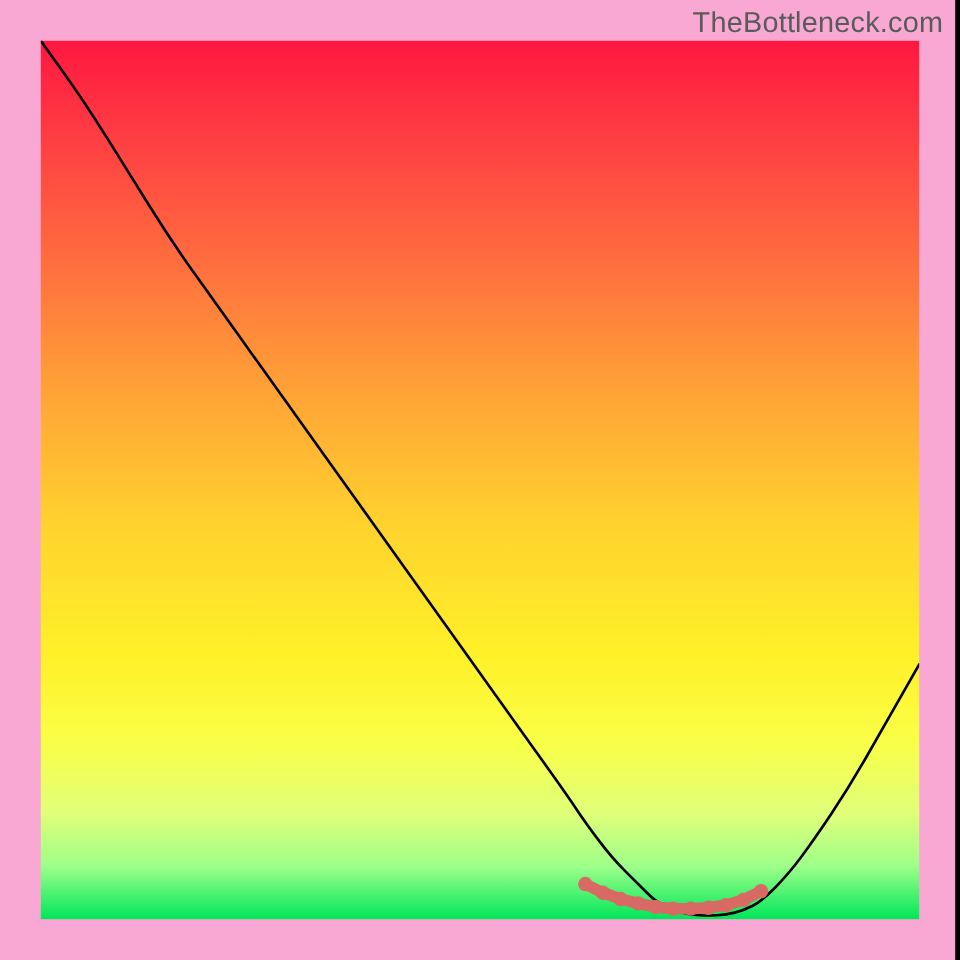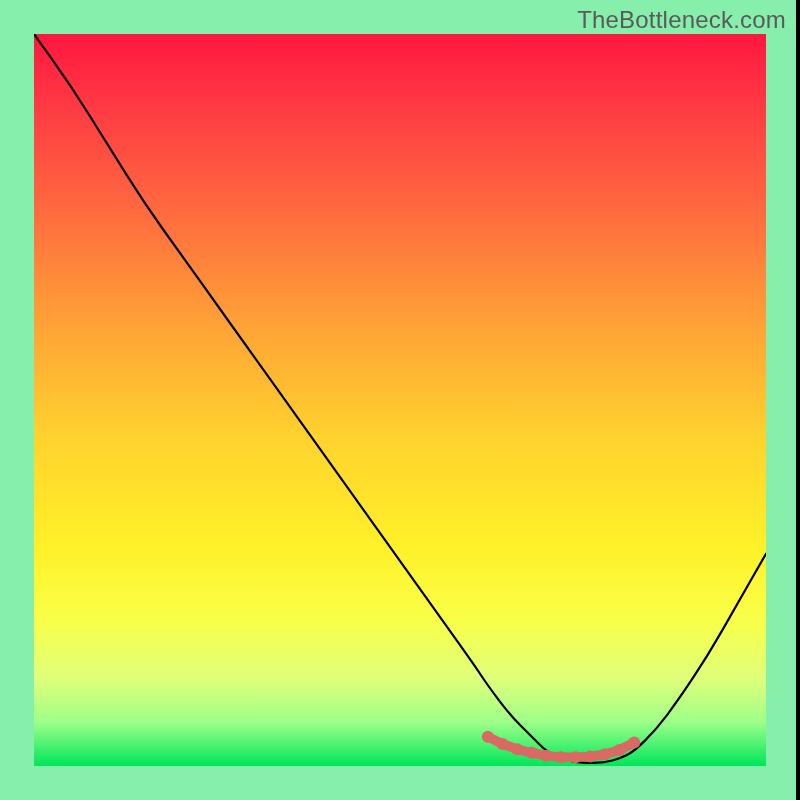--- a/index.html
+++ b/index.html
@@ -8,21 +8,21 @@
     width: 800px;
     height: 800px;
     background: #000000;
     overflow: hidden;
     font-family: Arial, Helvetica, sans-serif;
   }
   .frame {
     position: relative;
     width: 796px;
     height: 800px;
-    background: #86efac;
+    background: #f9a8d4;
   }
   .plot {
     position: absolute;
     left: 34px;
     top: 34px;
     width: 732px;
     height: 732px;
     background: linear-gradient(
       to bottom,
       #ff173f 0%,

